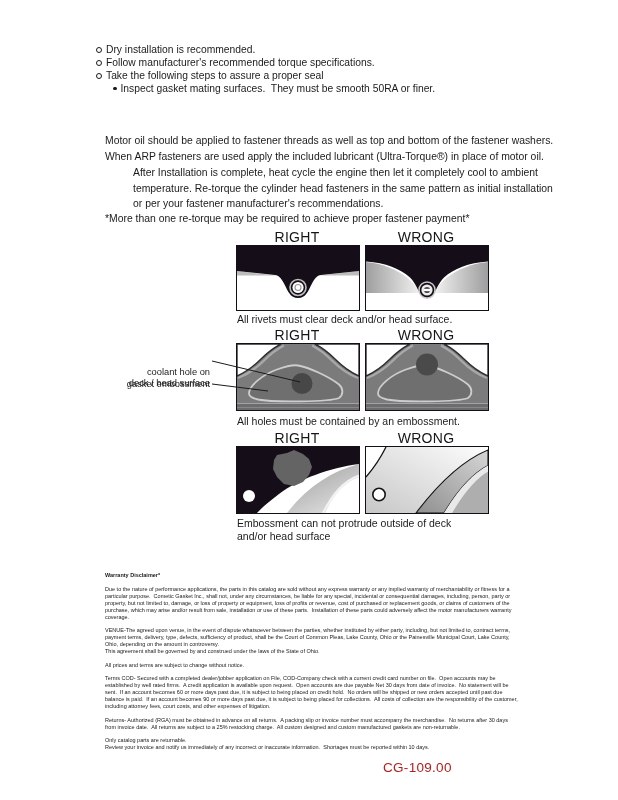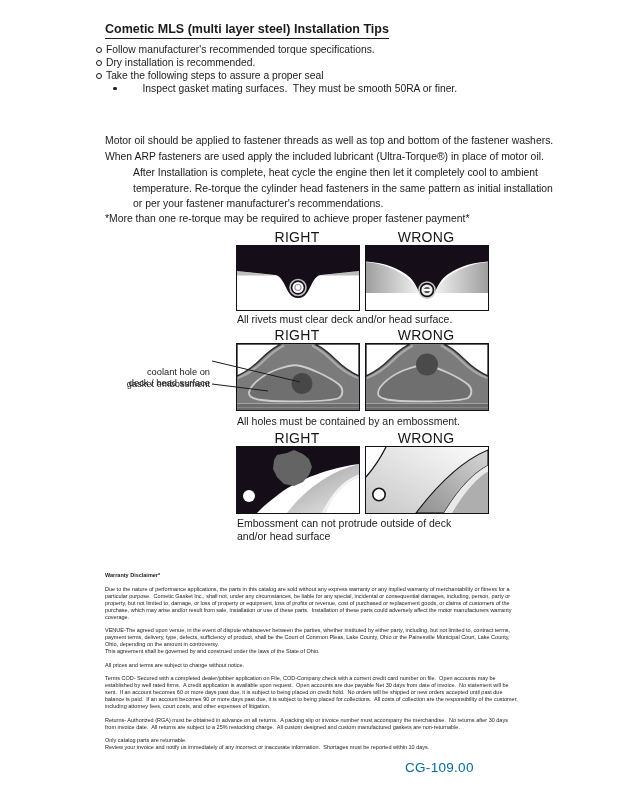--- a/index.html
+++ b/index.html
@@ -8,21 +8,21 @@
     font-family:"Liberation Sans","DejaVu Sans",sans-serif; color:#1b1b1b;
     overflow:hidden;
   }
   .abs { position:absolute; }
   .title {
     left:105px; top:22px; font-size:12.5px; font-weight:bold;
     border-bottom:1.6px solid #1b1b1b; padding-bottom:2px; white-space:pre;
   }
   .bullets { left:96px; top:43px; font-size:10.3px; line-height:13px; }
   .brow { display:flex; align-items:flex-start; }
-  .brow.sub { padding-left:17px;gap:22px; }
+  .brow.sub { padding-left:17px; }
   .mk-o { flex:0 0 auto; width:4px; height:4px; border:1px solid #1b1b1b; border-radius:50%; margin:3.5px 4px 0 0; }
   .mk-f { flex:0 0 auto; width:3.5px; height:3.5px; background:#1b1b1b; border-radius:50%; margin:4.5px 4px 0 0; }
   .btxt { white-space:pre; }
   .h2 { left:105px; top:119px; font-size:12px; font-weight:bold; white-space:pre; }
   .para { left:105px; font-size:10.4px; line-height:15.5px; white-space:pre; }
   .p1 { top:133px; } .p2 { top:165px;margin-left:28px; } .p3 { top:211px; }
   .lbl { width:122px; text-align:center; font-size:14px; letter-spacing:0.3px; color:#161616; }
   .fig { width:122px; border:1.5px solid #150d18; background:#fff; line-height:0; }
   .fig svg { display:block; }
   .colL { left:236px; } .colR { left:365px; }
@@ -30,37 +30,36 @@
   .r2lbl { top:327px; } .r2fig { top:343px; }
   .r3lbl { top:430px; } .r3fig { top:446px; }
   .cap { left:237px; font-size:10.5px; line-height:12.5px; white-space:pre; }
   .cap1 { top:313px; } .cap2 { top:415px; } .cap3 { top:517px; }
   .ann { width:100px; left:110px; text-align:right; font-size:9.3px; line-height:10.5px; white-space:pre; }
   .ann1 { top:336px;margin-top:31px; } .ann2 { top:379px; }
   .leads { left:110px; top:340px; pointer-events:none; }
   .warr { left:105px; top:572px; width:414px; font-size:5.5px; line-height:7px; }
   .warr .wh { font-weight:bold; margin-bottom:6.5px; }
   .warr p { margin:0 0 6.5px 0; white-space:pre-wrap; }
-  .pagecode { left:383px; top:760px; font-size:13.5px; color:#0369a1; letter-spacing:0.3px;margin-left:22px; }
+  .pagecode { left:383px; top:760px; font-size:13.5px; color:#b91c1c; letter-spacing:0.3px; }
 </style>
 </head>
 <body>
 
 <div id="page">
 
-  <div class="abs title">Cometic MLS (multi layer steel) Installation Tips</div>
 
   <div class="abs bullets">
     <div class="brow">
       <span class="mk-o"></span>
-      <span class="btxt">Follow manufacturer's recommended torque specifications.</span>
+      <span class="btxt">Dry installation is recommended.</span>
     </div>
     <div class="brow">
       <span class="mk-o"></span>
-      <span class="btxt">Dry installation is recommended.</span>
+      <span class="btxt">Follow manufacturer's recommended torque specifications.</span>
     </div>
     <div class="brow">
       <span class="mk-o"></span>
       <span class="btxt">Take the following steps to assure a proper seal</span>
     </div>
     <div class="brow sub">
       <span class="mk-f"></span>
       <span class="btxt">Inspect gasket mating surfaces.  They must be smooth 50RA or finer.</span>
     </div>
   </div>

